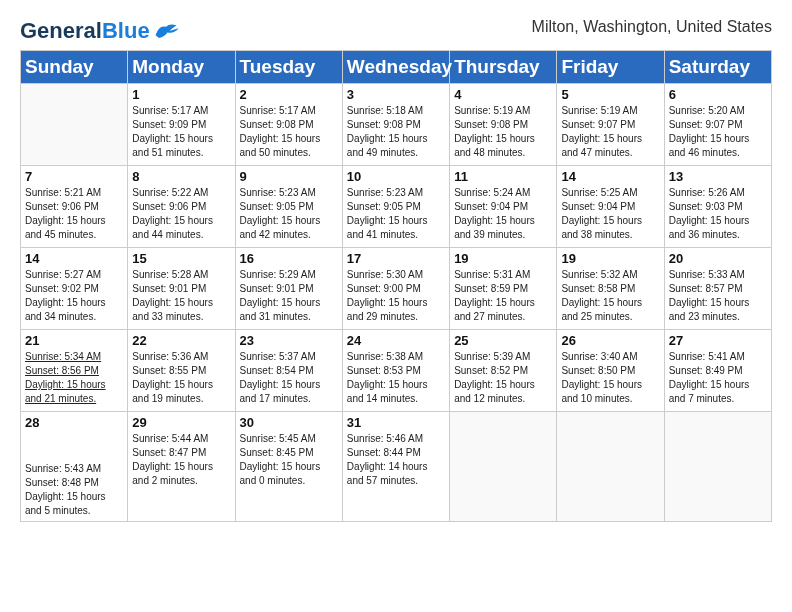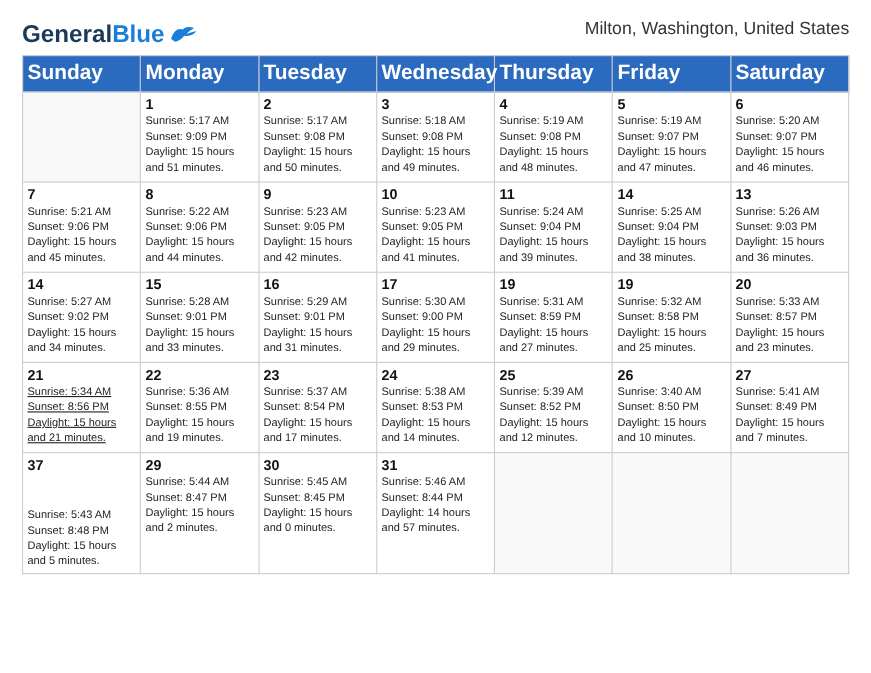--- a/index.html
+++ b/index.html
@@ -315,21 +315,21 @@
           <td>
             <span class="day-num">27</span>
             <div class="day-detail" style="white-space: pre-line;">Sunrise: 5:41 AM
 Sunset: 8:49 PM
 Daylight: 15 hours
 and 7 minutes.</div>
           </td>
         </tr>
         <tr>
           <td>
-            <span class="day-num">37</span>
+            <span class="day-num">28</span>
             <div class="day-detail" style="white-space: pre-line; margin-top: 32px;">Sunrise: 5:43 AM
 Sunset: 8:48 PM
 Daylight: 15 hours
 and 5 minutes.</div>
           </td>
           <td>
             <span class="day-num">29</span>
             <div class="day-detail" style="white-space: pre-line;">Sunrise: 5:44 AM
 Sunset: 8:47 PM
 Daylight: 15 hours

